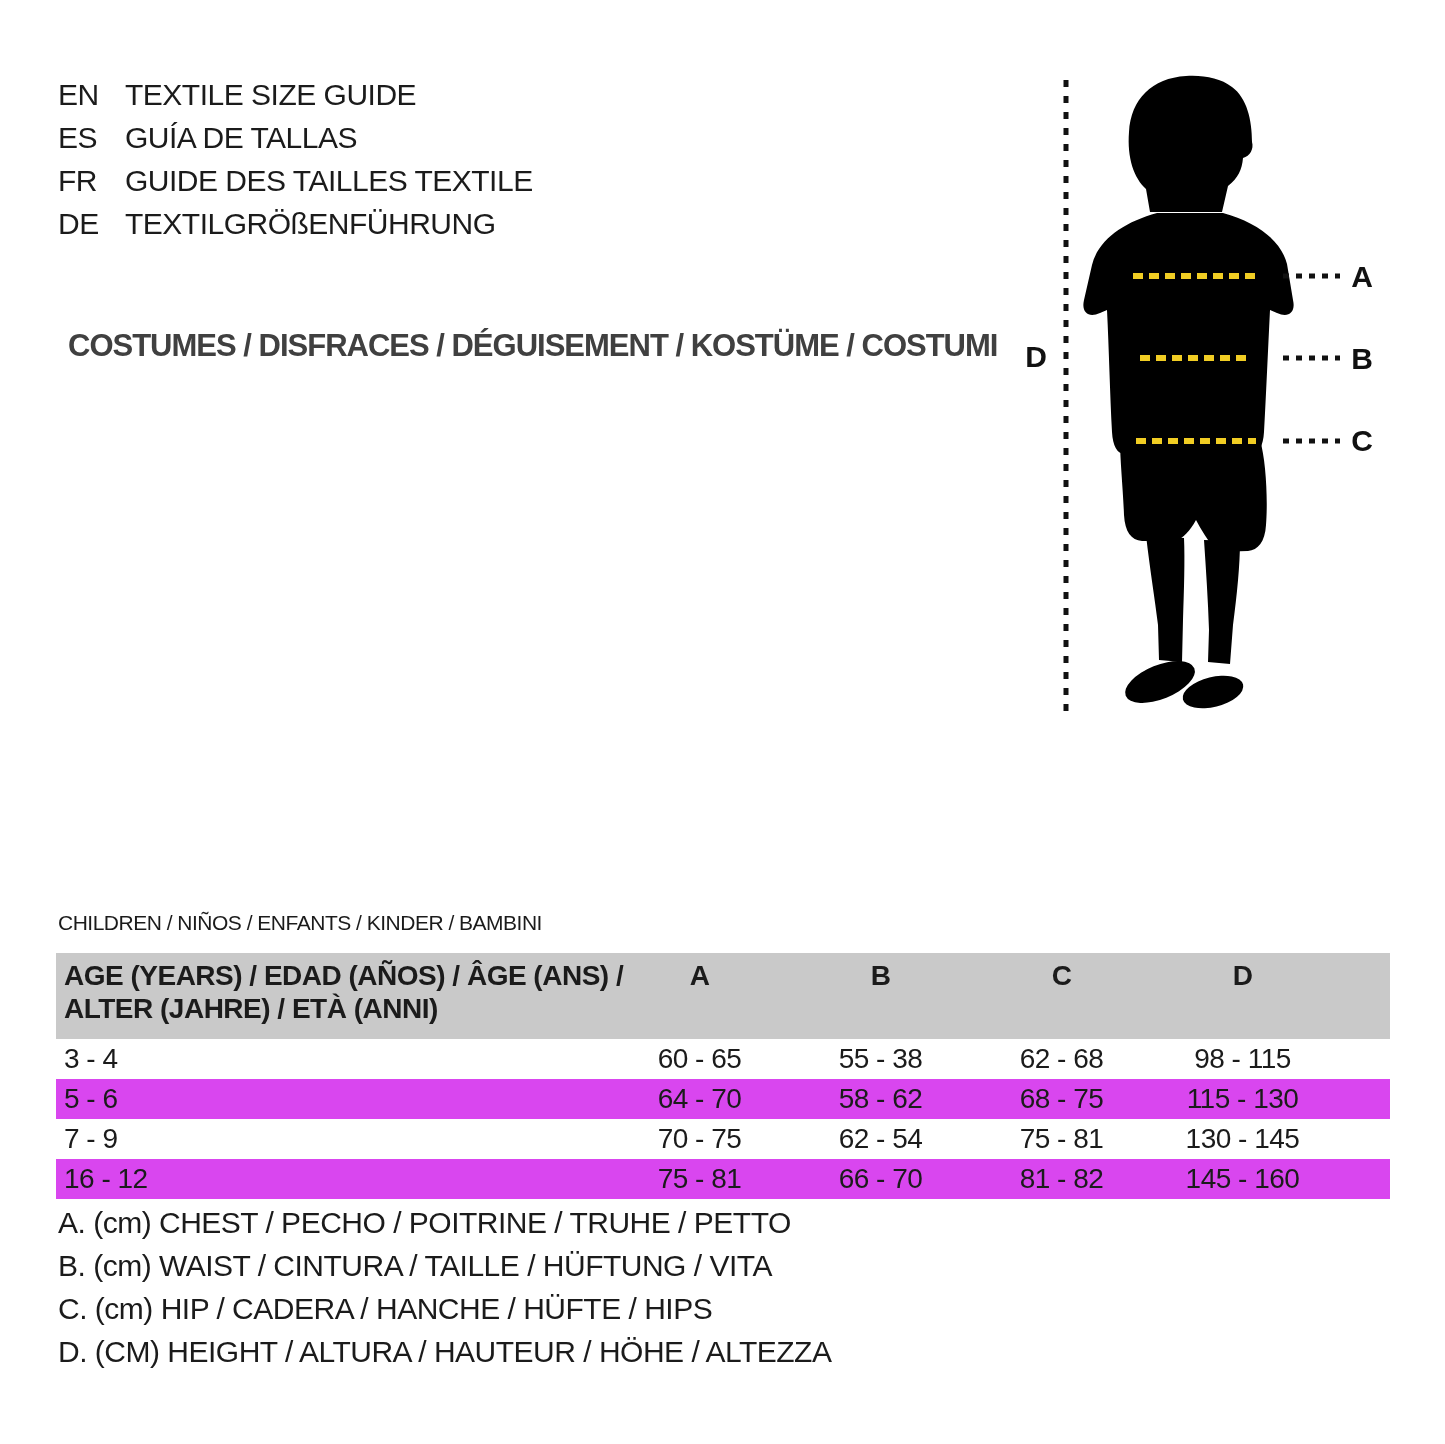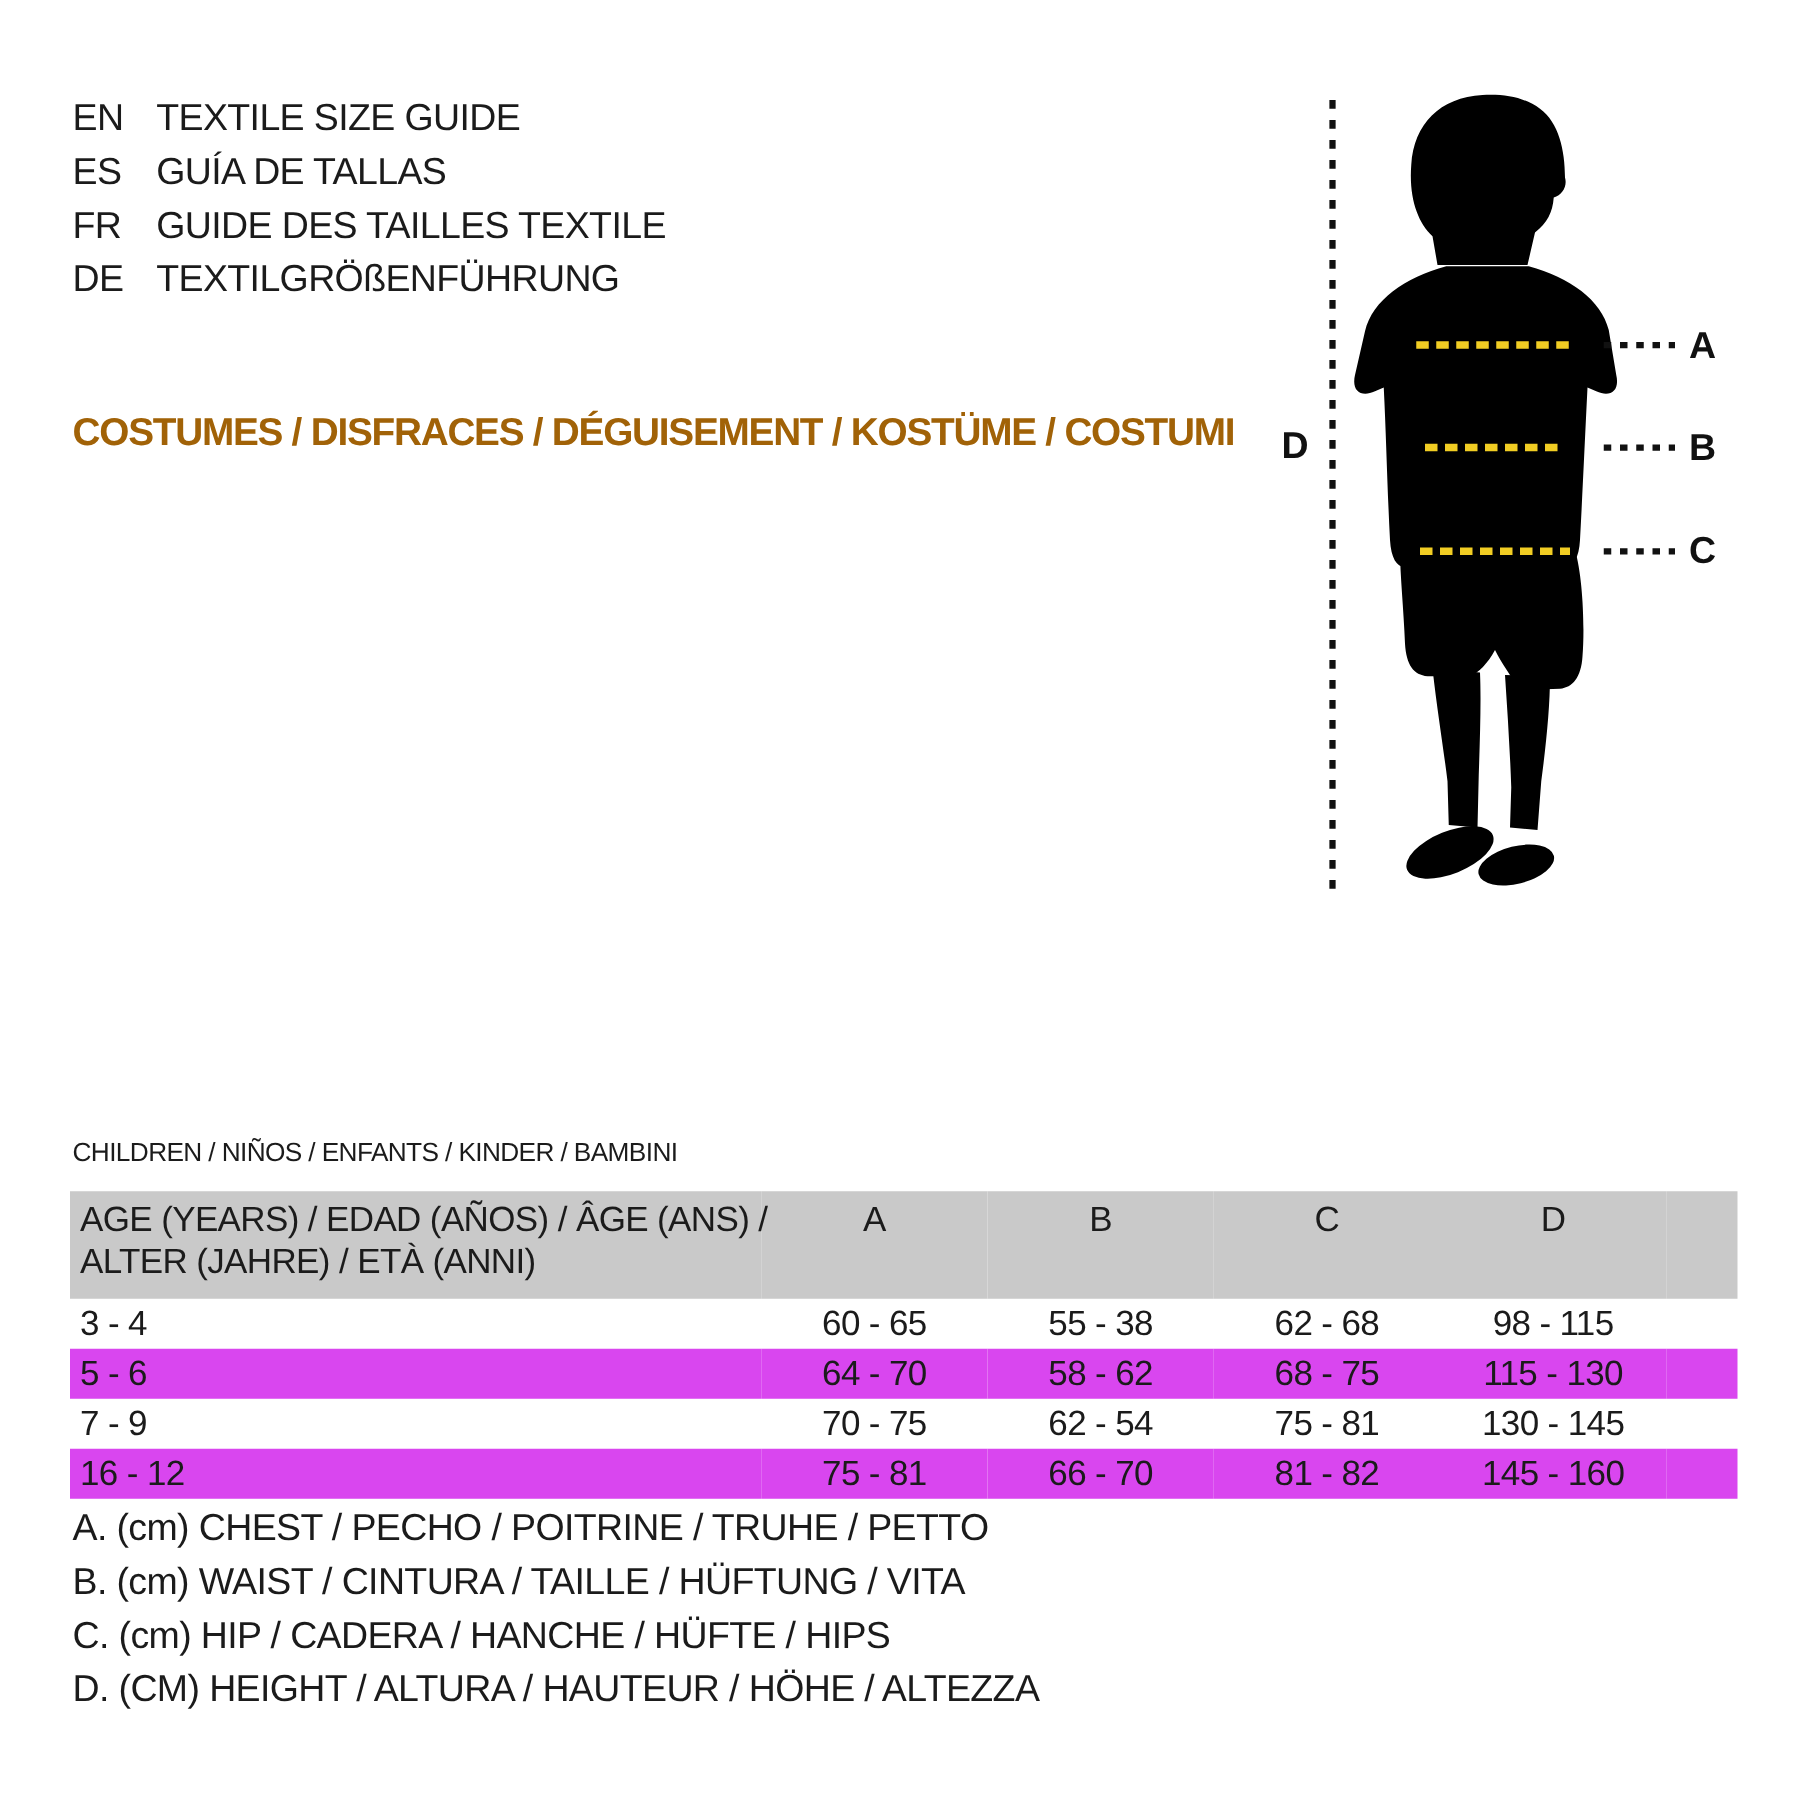--- a/index.html
+++ b/index.html
@@ -9,38 +9,38 @@
     overflow:hidden;
   }
   .abs{position:absolute}
 
   
   .langs{left:58px;top:73px;font-size:30px;line-height:43px;letter-spacing:-0.5px}
   .lang-row{display:flex}
   .lang-code{flex:0 0 67px;width:67px}
 
   
-  .costumes{left:58px;top:324px;font-size:31px;font-weight:bold;
-    letter-spacing:-1px;line-height:43px;white-space:nowrap;color:#a16207}
+  .costumes{left:68px;top:324px;font-size:31px;font-weight:bold;
+    letter-spacing:-1px;line-height:43px;white-space:nowrap;color:#404040}
 
   
   .figure-svg{left:1020px;top:55px}
   .m-label{font-size:30px;font-weight:bold;width:36px;height:43px;
     line-height:43px;text-align:center;color:#111}
 
   
   .children-title{left:58px;top:901px;font-size:21px;line-height:43px;
     letter-spacing:-0.5px;white-space:nowrap}
 
   
   table.size{position:absolute;left:56px;top:953px;width:1334px;
     border-collapse:collapse;table-layout:fixed;font-size:28px;
     letter-spacing:-0.5px;color:#1b1b1b}
   table.size th,table.size td{border:none;margin:0}
-  thead th{background:#c9c9c9;height:80px;vertical-align:top;font-weight:normal;padding:0}
+  thead th{background:#c9c9c9;height:80px;vertical-align:top;font-weight:bold;padding:0}
   th.agehead{text-align:left;padding:6px 0 0 8px;line-height:33px;white-space:nowrap}
   th.col-letter{text-align:center;padding-top:6px;line-height:33px}
   tbody td{height:40px;padding:0;text-align:center;white-space:nowrap}
   tbody td.age{text-align:left;padding-left:8px}
   tbody tr.alt td{background:#d946ef}
 
   
   .legend{left:58px;top:1201px;font-size:30px;line-height:43px;
     letter-spacing:-0.5px;white-space:nowrap}
 </style>

